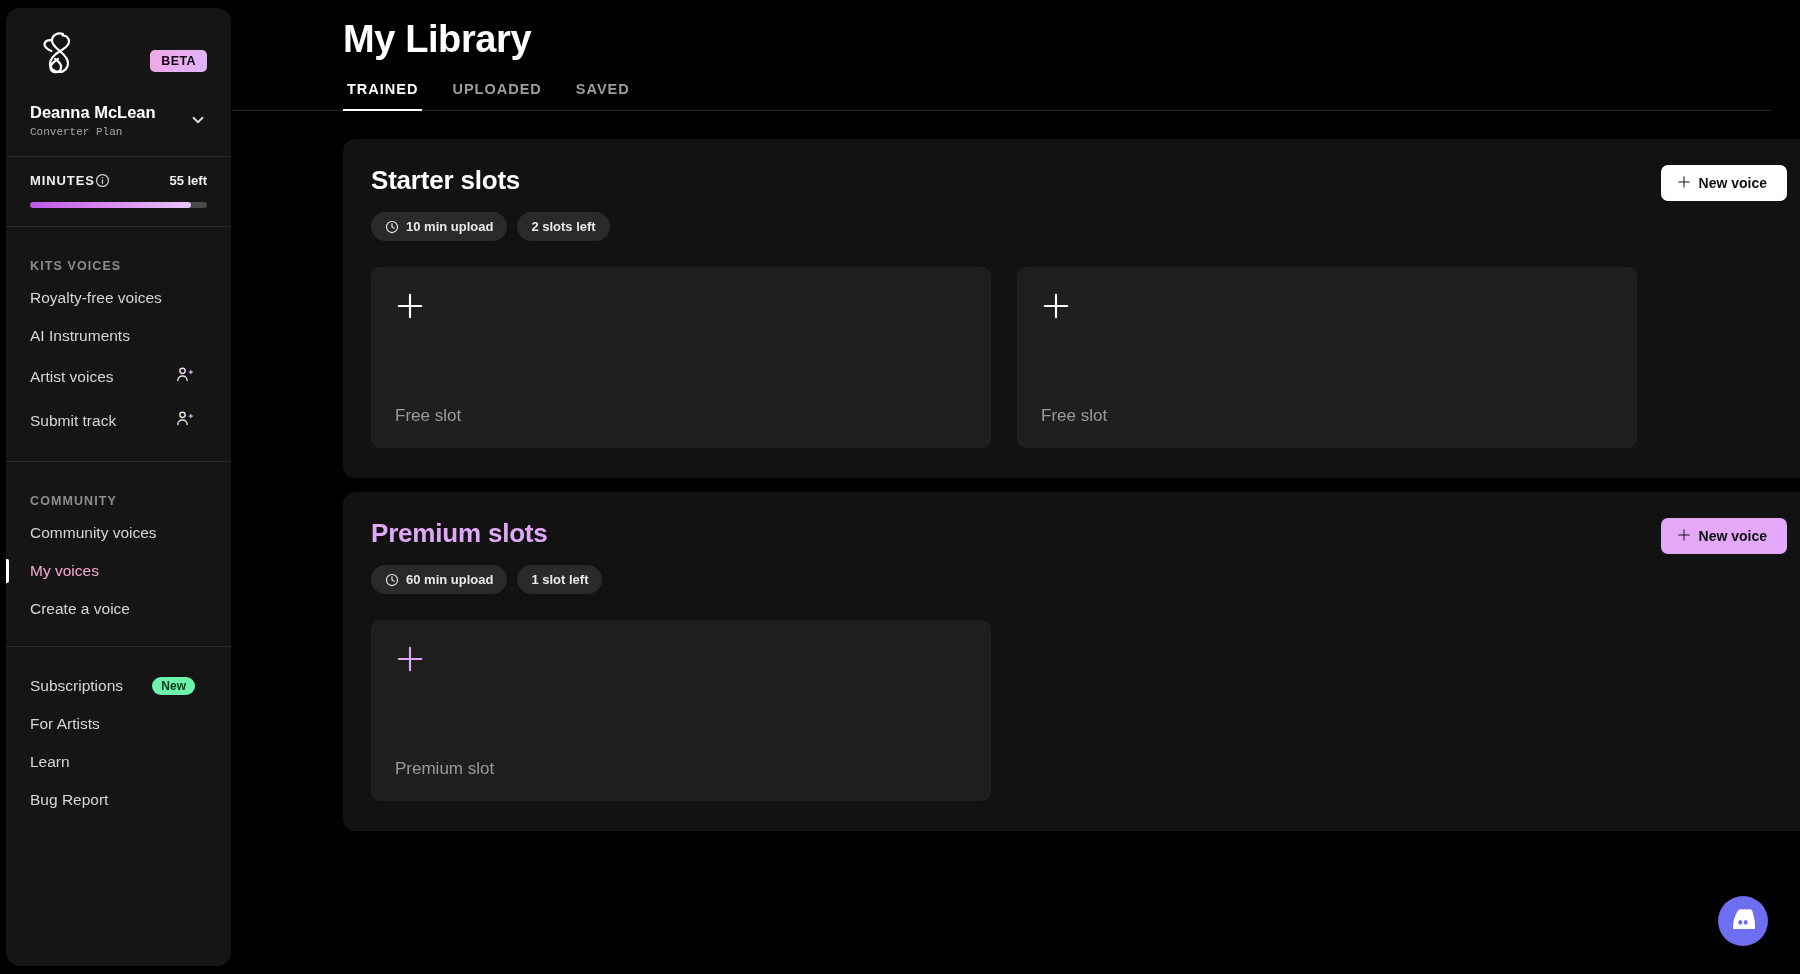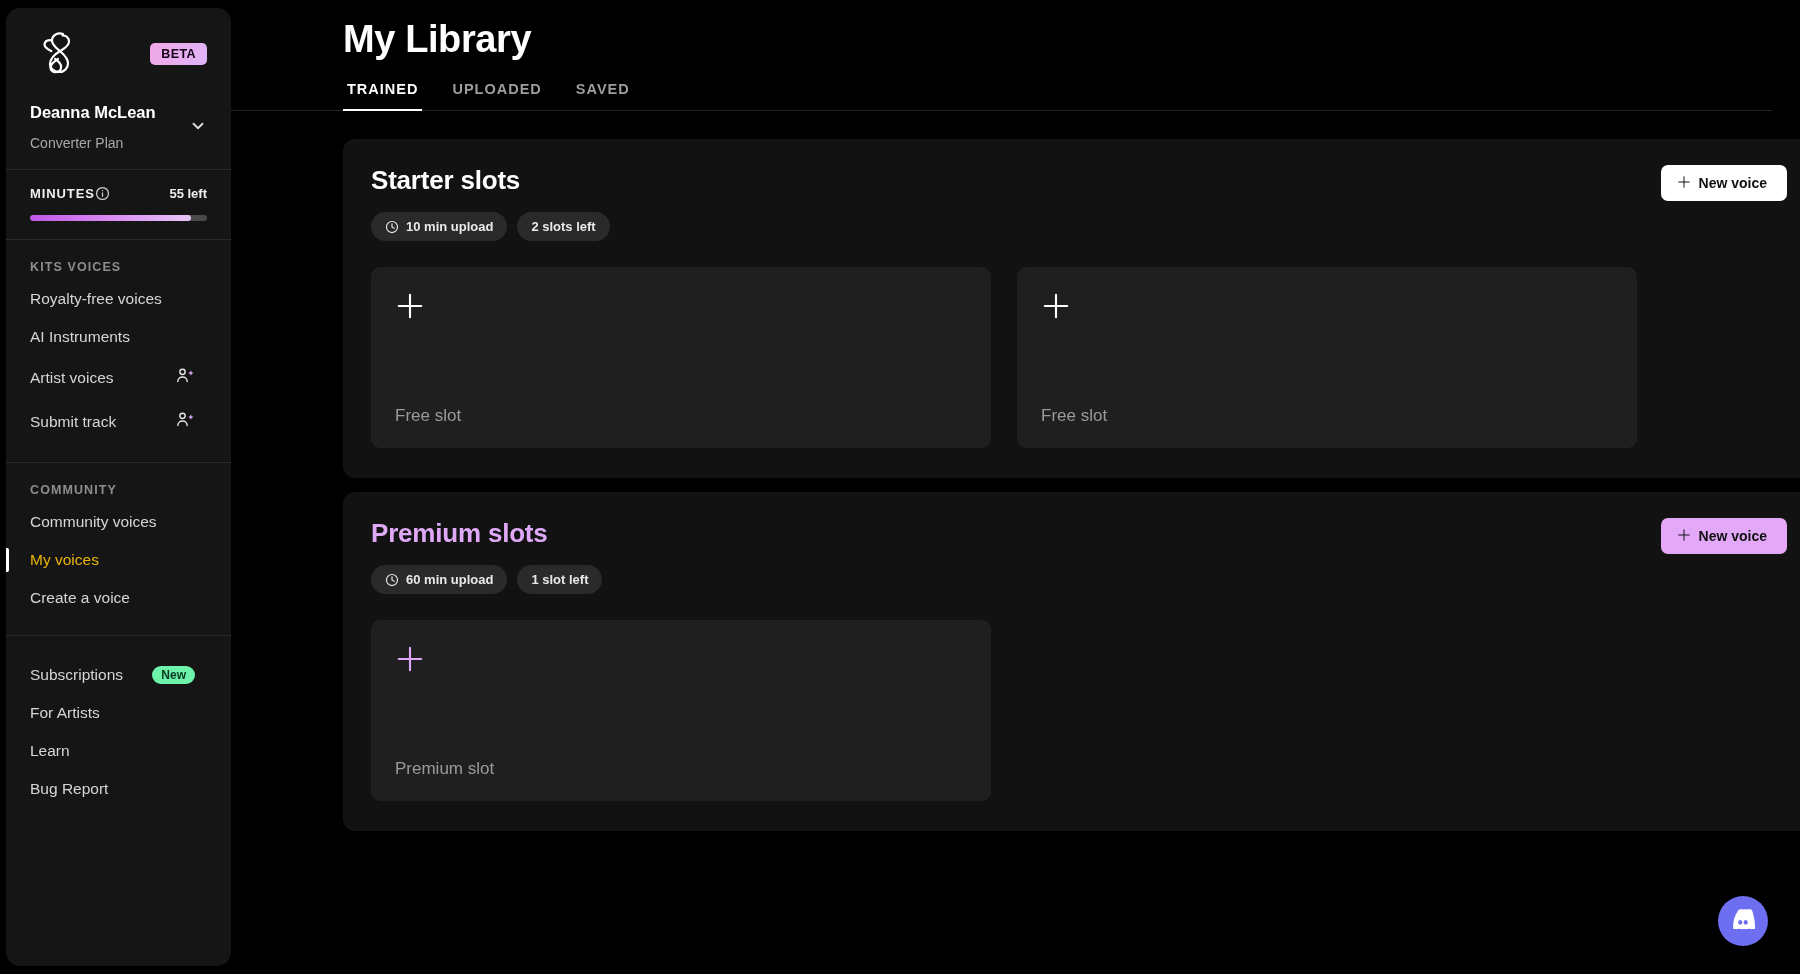--- a/index.html
+++ b/index.html
@@ -19,46 +19,46 @@
     display: flex; flex-direction: column;
     flex: 0 0 225px;
     position: relative;
   }
   .sb-top { padding: 18px 24px 0 24px; }
   .brand-row { display: flex; align-items: flex-start; justify-content: space-between; }
   .logo { width: 54px; height: 54px; }
   .beta-badge {
     background: linear-gradient(100deg, #f0a8e8 0%, #dfb4f7 100%);
     color: #120014; font-size: 12.5px; font-weight: 700; letter-spacing: .4px;
-    padding: 4px 11px; border-radius: 5px; margin-top: 17px;
+    padding: 4px 11px; border-radius: 5px; margin-top: 24px;
   }
   .acct-row { display: flex; align-items: center; justify-content: space-between; margin-top: 22px; padding-bottom: 18px; }
   .acct-name { color: #ffffff; font-size: 16.5px; font-weight: 700; line-height: 1.25; }
-  .acct-plan { color: #a8a8a8; font-size: 14px; margin-top: 12px; }
+  .acct-plan { color: #a8a8a8; font-size: 11px; margin-top: 3px; font-family: Liberation Mono, monospace; }
   .chev { color: #dedede; width: 18px; height: 18px; flex: 0 0 18px; }
 
   .divider { height: 1px; background: #2b2b2b; margin: 0; }
 
   .minutes-block { padding: 16px 24px 18px 24px; }
   .minutes-head { display: flex; align-items: center; justify-content: space-between; }
   .minutes-label { display: flex; align-items: center; color: #efefef; font-size: 13px; font-weight: 700; letter-spacing: .9px; }
   .minutes-left { color: #efefef; font-size: 13px; font-weight: 700; }
   .info-ico { width: 15px; height: 15px; }
   .bar-track { margin-top: 14px; height: 6px; border-radius: 3px; background: #4a4a4a; overflow: hidden; }
   .bar-fill { height: 100%; width: 91%; border-radius: 3px;
     background: linear-gradient(90deg, #c257e8 0%, #d98bf2 50%, #e7c7f8 100%); }
 
   .nav-group { padding: 20px 0 18px 0; }
-  .group-title { color: #8d8d8d; font-size: 12.5px; font-weight: 600; letter-spacing: 1.1px; padding: 0 24px 6px 24px; }
+  .group-title { color: #8d8d8d; font-size: 12.5px; font-weight: 600; letter-spacing: 1.1px; padding: 0 24px 6px 24px; margin-top: 12px; }
   .nav-item {
     position: relative; display: flex; align-items: center; justify-content: space-between;
     padding: 10px 36px 10px 24px; cursor: pointer;
   }
   .nav-label { color: #d6d6d6; font-size: 15.5px; }
-  .nav-item.active .nav-label { color: #eab308; }
+  .nav-item.active .nav-label { color: #f9a8d4; }
   .nav-item.active::before {
     content: ""; position: absolute; left: 0; top: 7px; bottom: 7px; width: 2.5px;
     background: #ffffff; border-radius: 0 2px 2px 0;
   }
   .nav-right { display: flex; align-items: center; }
   .pill-new {
     background: #6ef3ab; color: #08371f; font-size: 12px; font-weight: 700;
     padding: 2px 9px; border-radius: 9px;
   }
   .sb-spacer { flex: 1 1 auto; }

